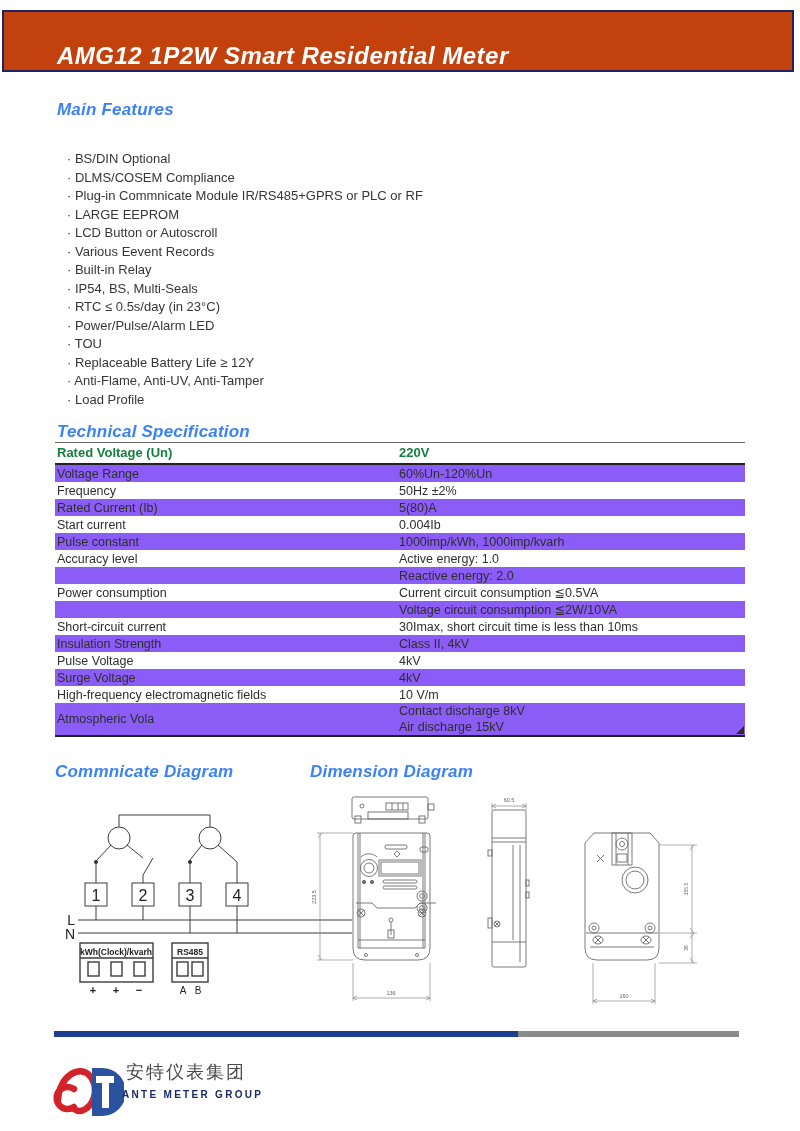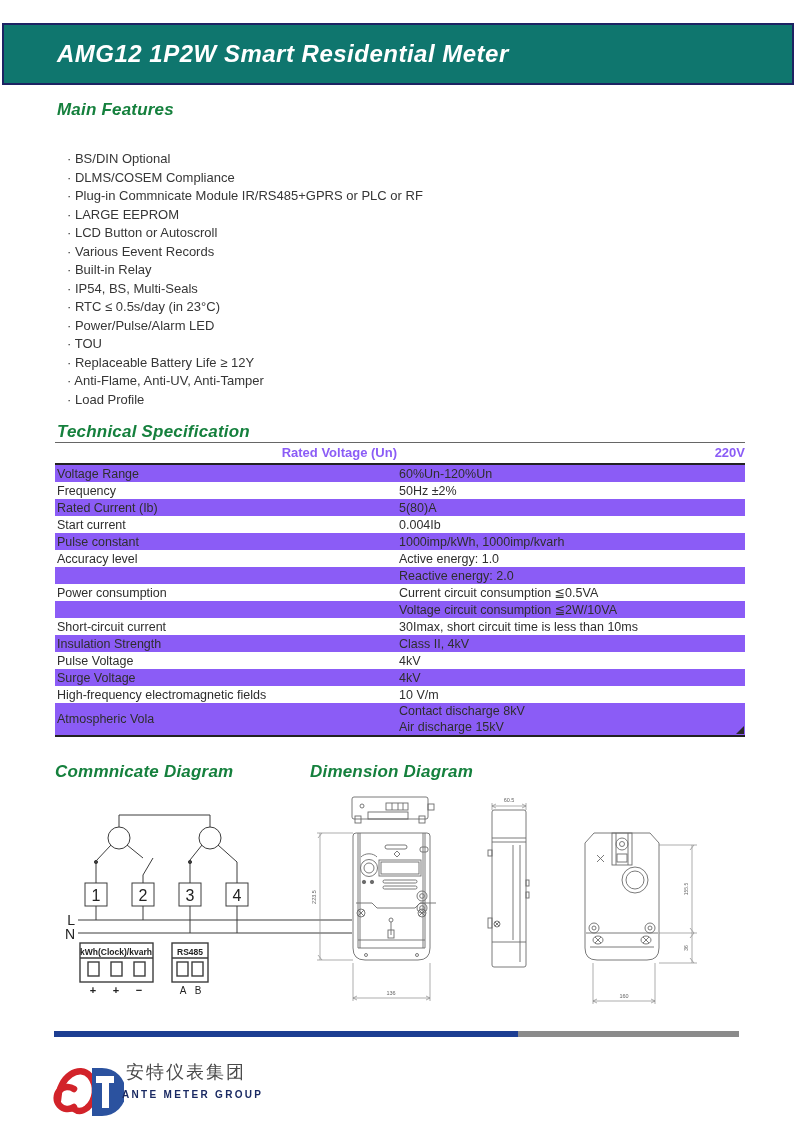--- a/index.html
+++ b/index.html
@@ -4,47 +4,47 @@
 <style>
   html,body{margin:0;padding:0;}
   body{
     width:800px;height:1131px;position:relative;background:#ffffff;
     font-family:"Liberation Sans","DejaVu Sans",sans-serif;color:#333;overflow:hidden;
   }
   .abs{position:absolute;}
 
   
   .banner{
-    left:2px;top:23px;width:788px;height:58px;background:#0f766e;
-    border:2px solid #1d2363;display:flex;align-items:center;
+    left:2px;top:10px;width:788px;height:58px;background:#c2410c;
+    border:2px solid #1d2363;display:flex;align-items:flex-end;
   }
   .banner h1{
     margin:0 0 0 53px;color:#ffffff;font-size:24px;font-style:italic;
     font-weight:bold;letter-spacing:.5px;
   }
 
   h2.section{
-    position:absolute;margin:0;color:#15803d;font-size:17px;
+    position:absolute;margin:0;color:#3b82f6;font-size:17px;
     font-style:italic;font-weight:bold;letter-spacing:.2px;
   }
 
   
   ul.features{
     left:57px;top:140px;margin:10px;padding:0;list-style:none;
     font-size:13px;line-height:18.5px;color:#363636;
   }
   ul.features li::before{content:"· ";}
 
   
   .spec-wrap{left:55px;top:442px;width:690px;border-bottom:2px solid #222;}
   table.spec{border-collapse:collapse;width:690px;font-size:12.5px;color:#2e2e2e;table-layout:fixed;}
   table.spec col.c1{width:342px;}
   table.spec th{
-    text-align:right;font-weight:bold;padding:2px 0 3px 2px;height:15px;
-    border-top:1px solid #666;border-bottom:2px solid #222;font-size:13px;color:#8b5cf6;
+    text-align:left;font-weight:bold;padding:2px 0 3px 2px;height:15px;
+    border-top:1px solid #666;border-bottom:2px solid #222;font-size:13px;color:#15803d;
   }
   table.spec td{height:17px;padding:0 0 0 2px;vertical-align:middle;}
   table.spec td.value{white-space:pre-line;line-height:16px;margin-top:12px;}
   table.spec tr.shaded{background:#8b5cf6;}
   .corner-tri{
     position:absolute;right:1px;bottom:1px;width:0;height:0;
     border-left:8px solid transparent;border-bottom:8px solid #2a2a2a;
   }
 
   

